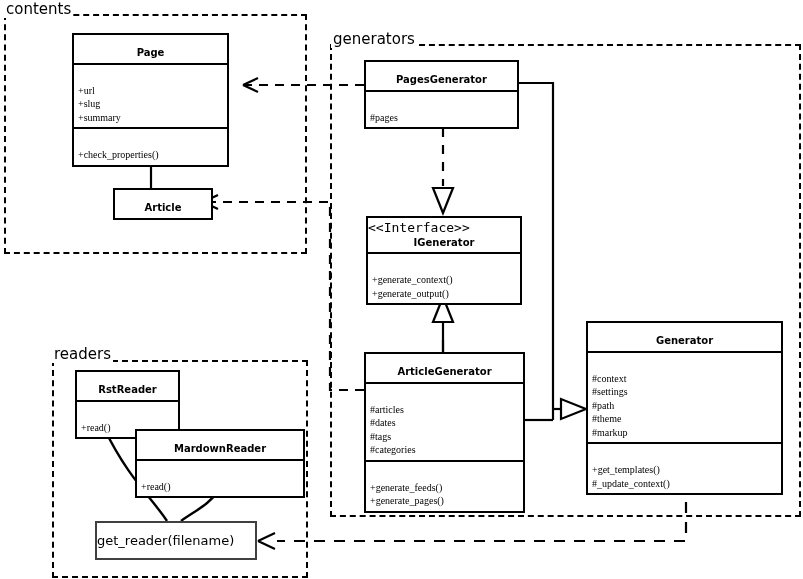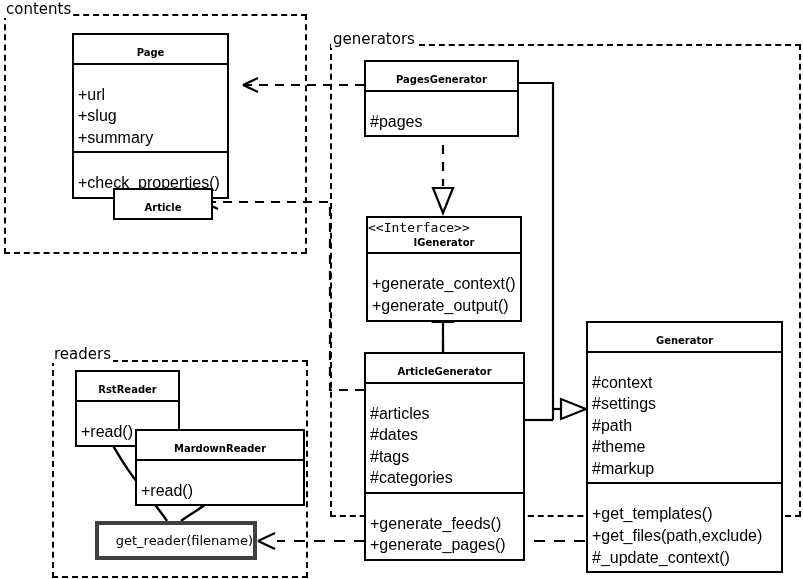--- a/index.html
+++ b/index.html
@@ -64,35 +64,35 @@
     font-size: 13px;
     font-family: "DejaVu Sans Mono", monospace;
     padding-top: 3px;
     line-height: 1.15;
   }
   .uml .sep {
     border-top: 2px solid #000;
   }
   .uml .compartment {
     padding: 19px 4px 3px 4px;
-    font-family: Liberation Sans, sans-serif;
-    font-size: 16px;
+    font-family: Liberation Serif, serif;
+    font-size: 10px;
     line-height: 1.35;
   }
   .uml .member {
     white-space: nowrap;
   }
   .plain-box {
     position: absolute;
     box-sizing: border-box;
-    border: 4px solid #404040;
+    border: 2px solid #404040;
     background: #ffffff;
     display: flex;
     align-items: center;
-    justify-content: flex-end;
+    justify-content: flex-start;
     font-family: "DejaVu Sans", sans-serif;
     font-size: 13px;
     color: #000;
   }
 </style>
 </head>
 <body>
 
 <div id="canvas">
 
@@ -207,21 +207,20 @@
     <div class="name">Generator</div>
     <div class="compartment sep">
       <div class="member">#context</div>
       <div class="member">#settings</div>
       <div class="member">#path</div>
       <div class="member">#theme</div>
       <div class="member">#markup</div>
     </div>
     <div class="compartment sep">
       <div class="member">+get_templates()</div>
-      <div class="member">+get_files(path,exclude)</div>
       <div class="member">#_update_context()</div>
     </div>
   </div>
 
   <div class="uml" style="left:75px; top:370px; width:105px;">
     <div class="name">RstReader</div>
     <div class="compartment sep">
       <div class="member">+read()</div>
     </div>
   </div>

